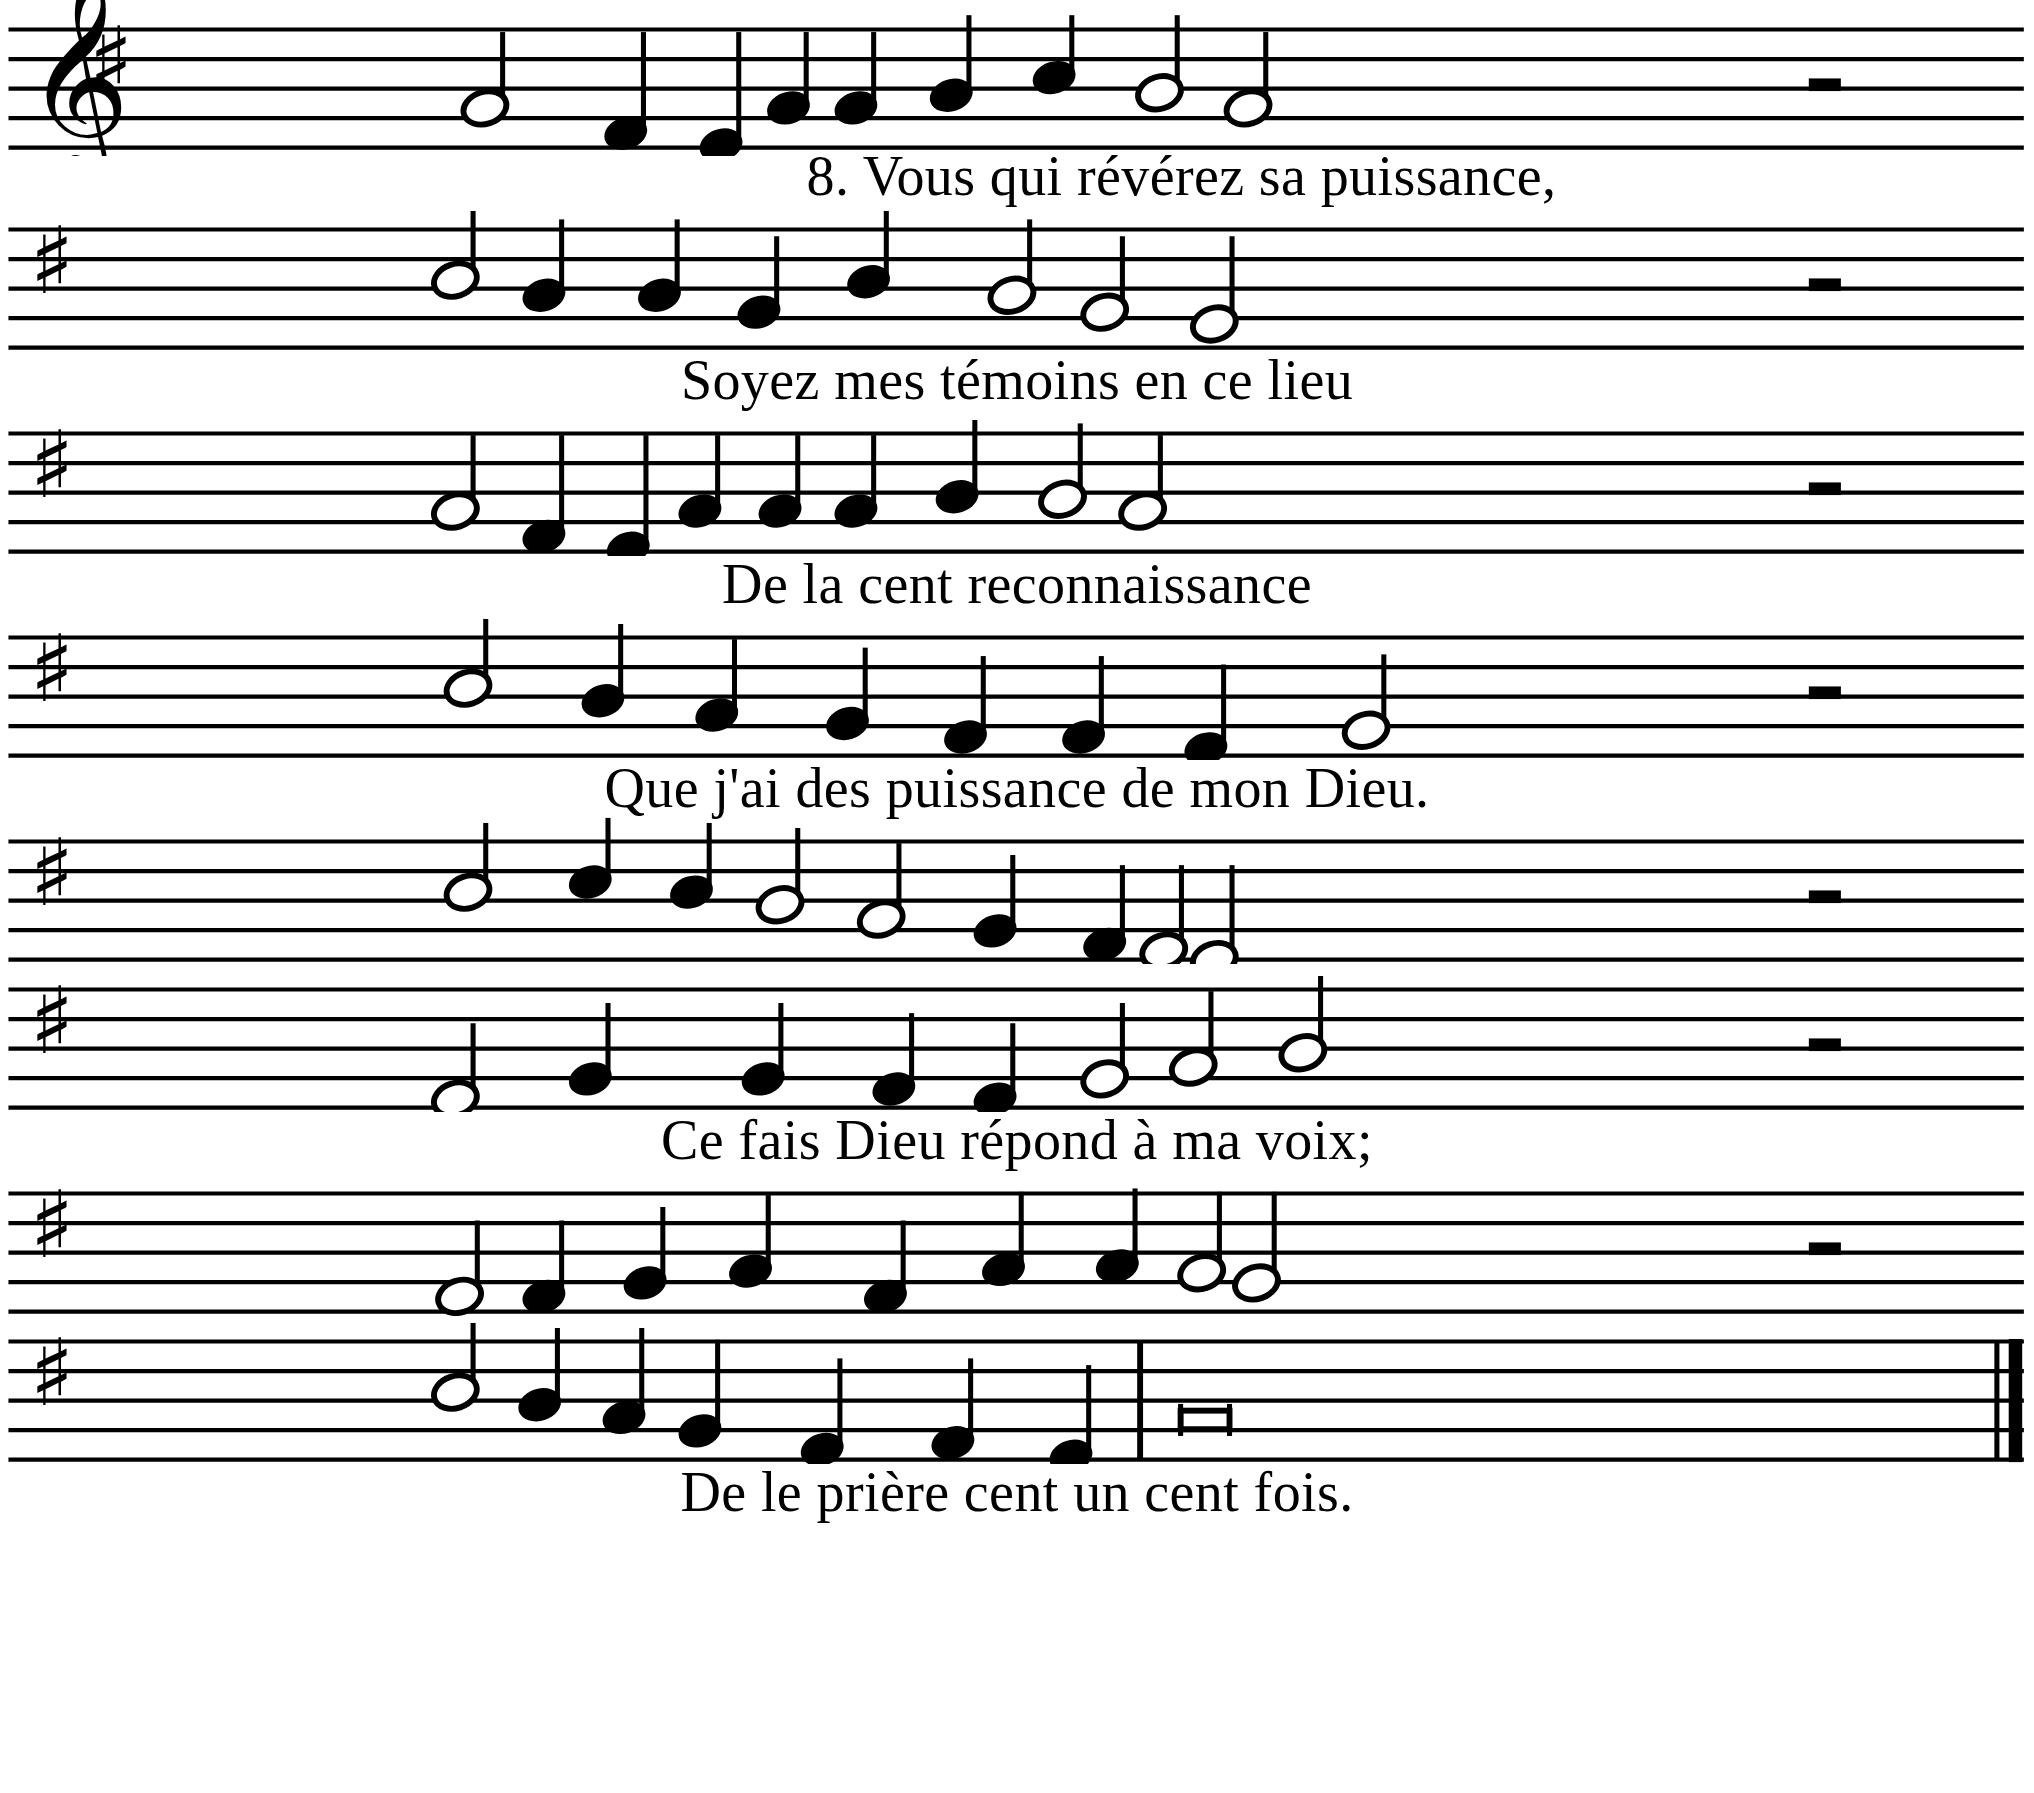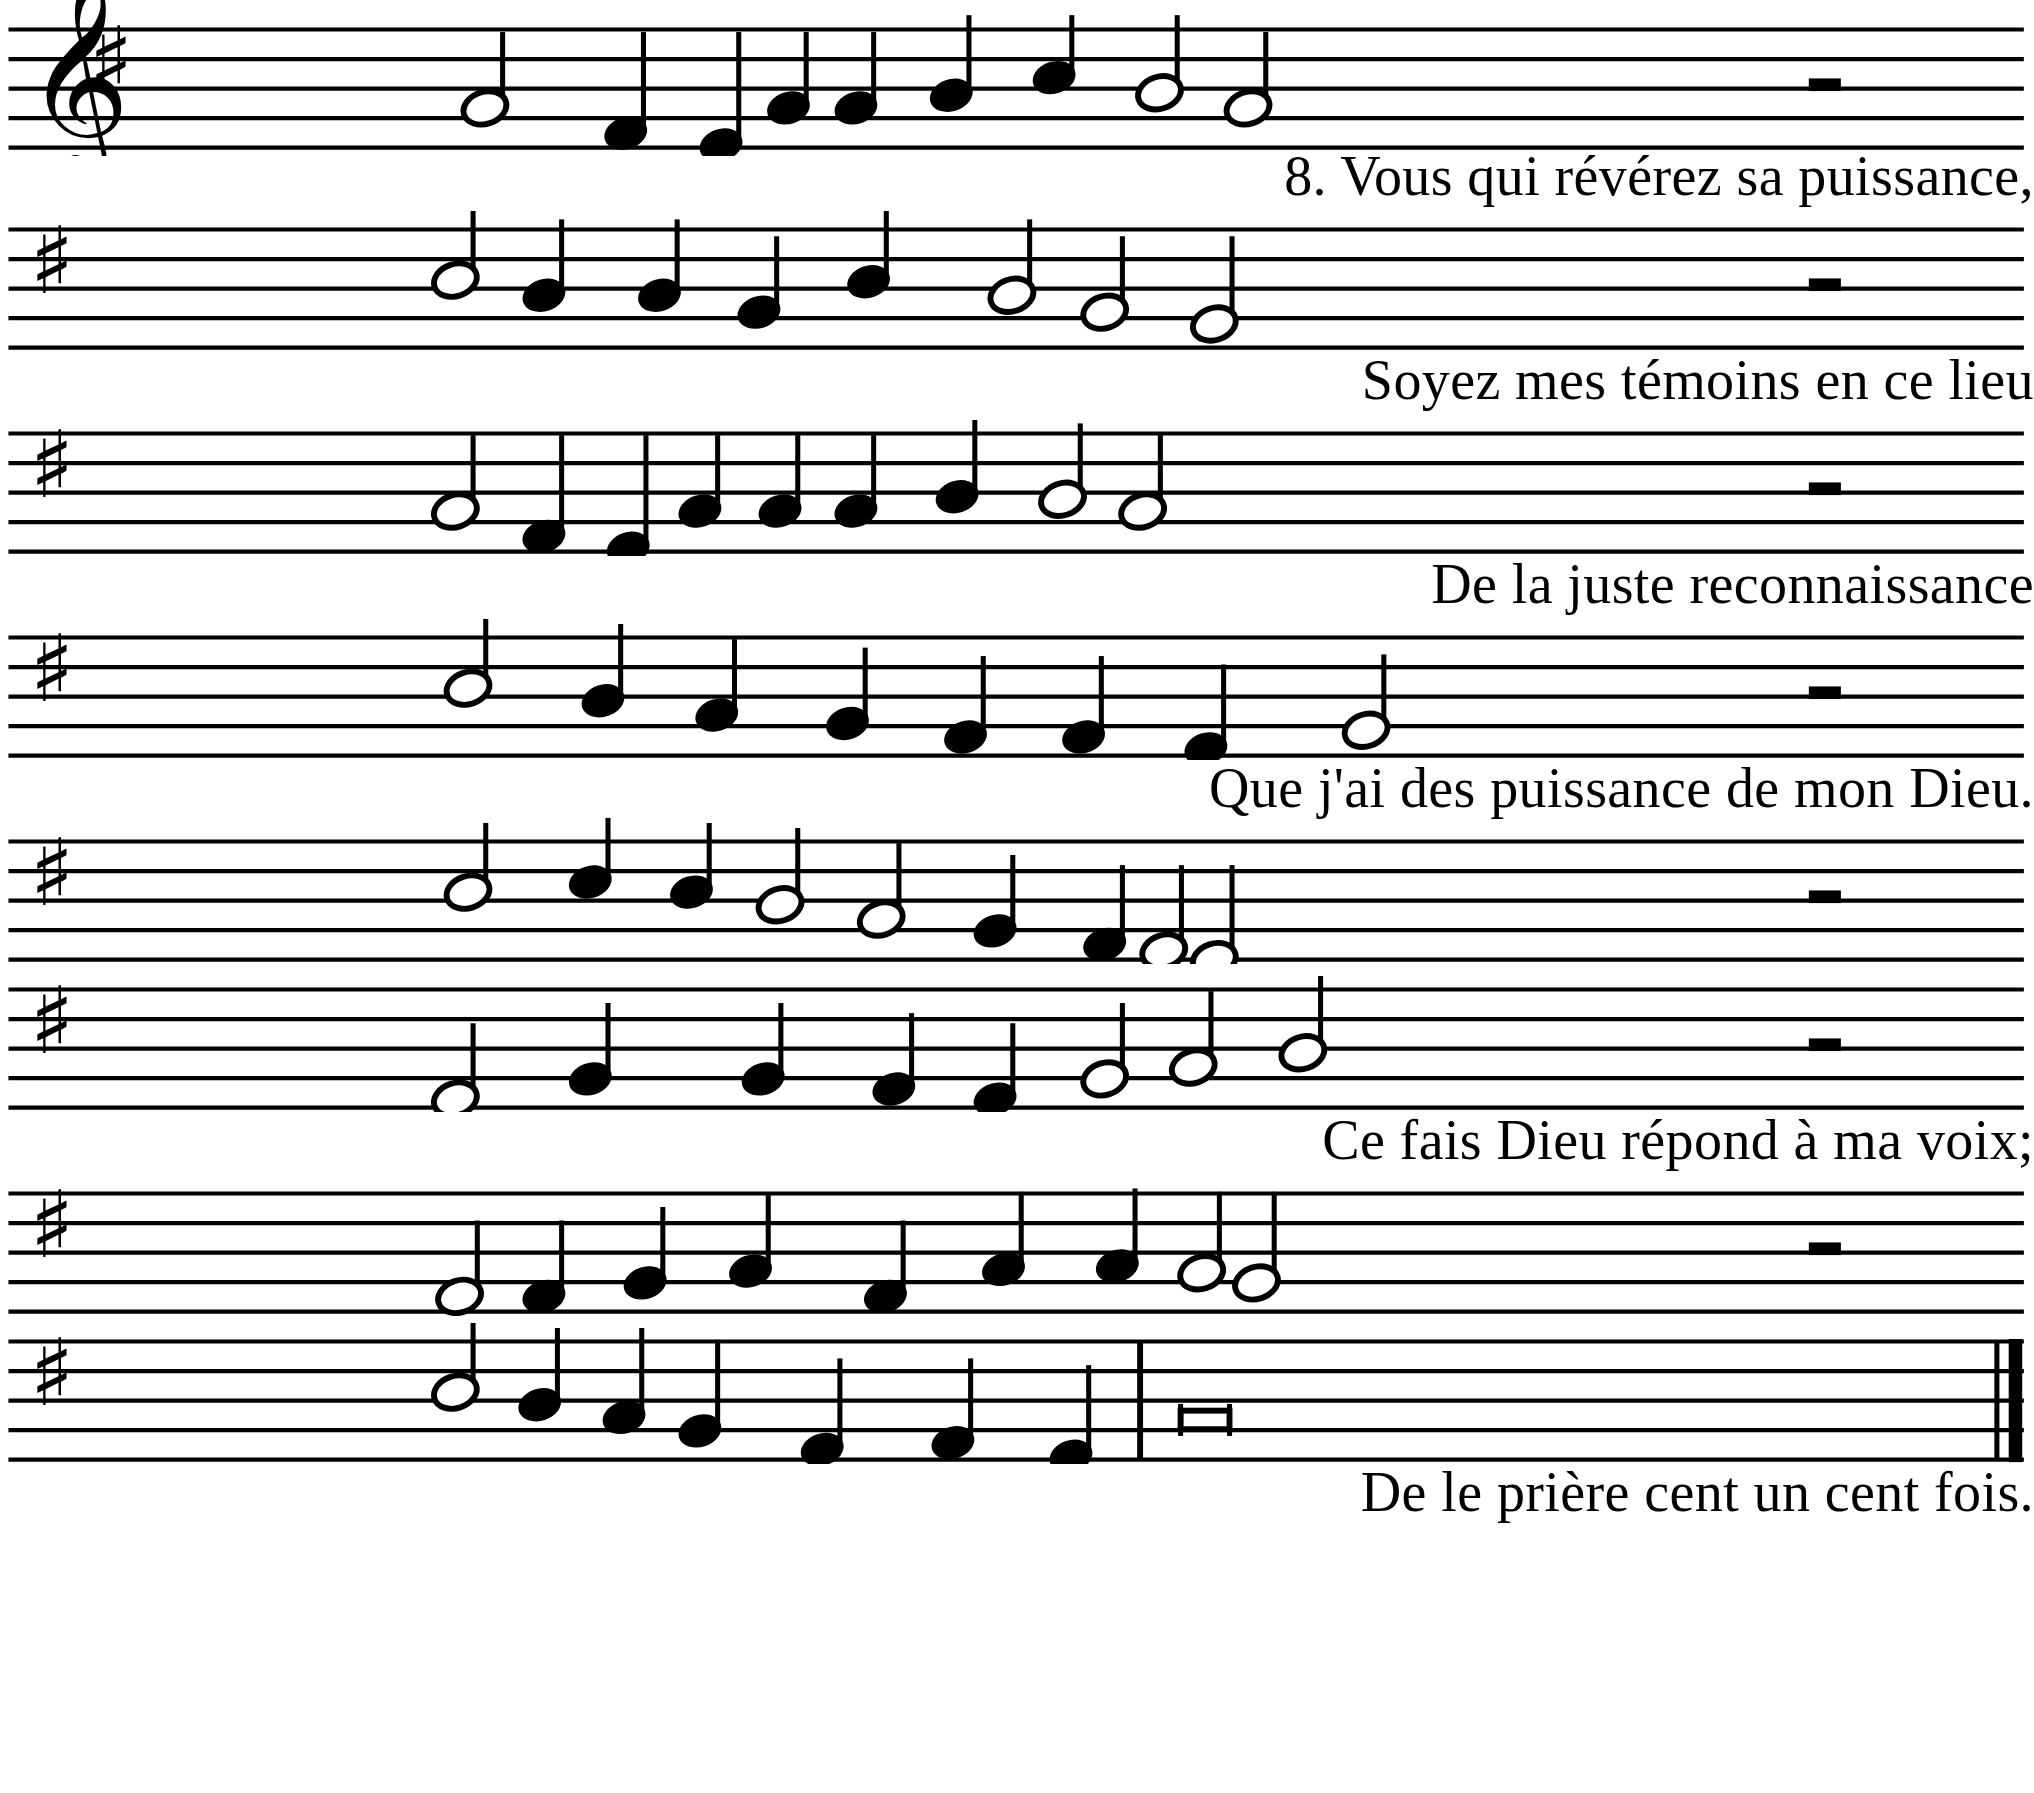--- a/index.html
+++ b/index.html
@@ -25,21 +25,21 @@
   }
   .staff-wrap {
     position: relative;
     width: 2034px;
     height: 148px;
   }
   .staff-svg {
     display: block;
   }
   .lyric {
-    text-align: right;
+    text-align: center;
     font-family: "Liberation Serif", serif;
     font-size: 56px;
     line-height: 1.0;
     letter-spacing: 0.4px;
     white-space: nowrap;
   }
   .lyric-line {
   }
   .lyric-line.first {
     padding-left: 329px;
@@ -158,21 +158,21 @@
           <line x1="1156" y1="105" x2="1156" y2="14" stroke="#000" stroke-width="6"></line>
           <ellipse cx="1135" cy="105" rx="26" ry="19" fill="#000" transform="rotate(-18 1135 105)"></ellipse>
           <line x1="1281" y1="108" x2="1281" y2="18" stroke="#000" stroke-width="6"></line>
           <ellipse cx="1260" cy="108" rx="26" ry="19" fill="#fff" stroke="#000" stroke-width="7" transform="rotate(-18 1260 108)"></ellipse>
           <line x1="1376" y1="122" x2="1376" y2="32" stroke="#000" stroke-width="6"></line>
           <ellipse cx="1355" cy="122" rx="26" ry="19" fill="#fff" stroke="#000" stroke-width="7" transform="rotate(-18 1355 122)"></ellipse>
         </g>
         <rect x="2145" y="88" width="38" height="15" fill="#000"></rect>
       </svg>
     </div>
-    <div class="lyric lyric-line">De la juste reconnaissance</div>
+    <div class="lyric lyric-line">De la cent reconnaissance</div>
   </div>
 
   <div class="system">
     <div class="staff-wrap">
       <svg class="staff-svg" width="2034" height="148" viewBox="0 0 2412 175" xmlns="http://www.w3.org/2000/svg">
         <g>
           <line x1="10" y1="30" x2="2400" y2="30" stroke="#000" stroke-width="5"></line>
           <line x1="10" y1="65" x2="2400" y2="65" stroke="#000" stroke-width="5"></line>
           <line x1="10" y1="100" x2="2400" y2="100" stroke="#000" stroke-width="5"></line>
           <line x1="10" y1="135" x2="2400" y2="135" stroke="#000" stroke-width="5"></line>

